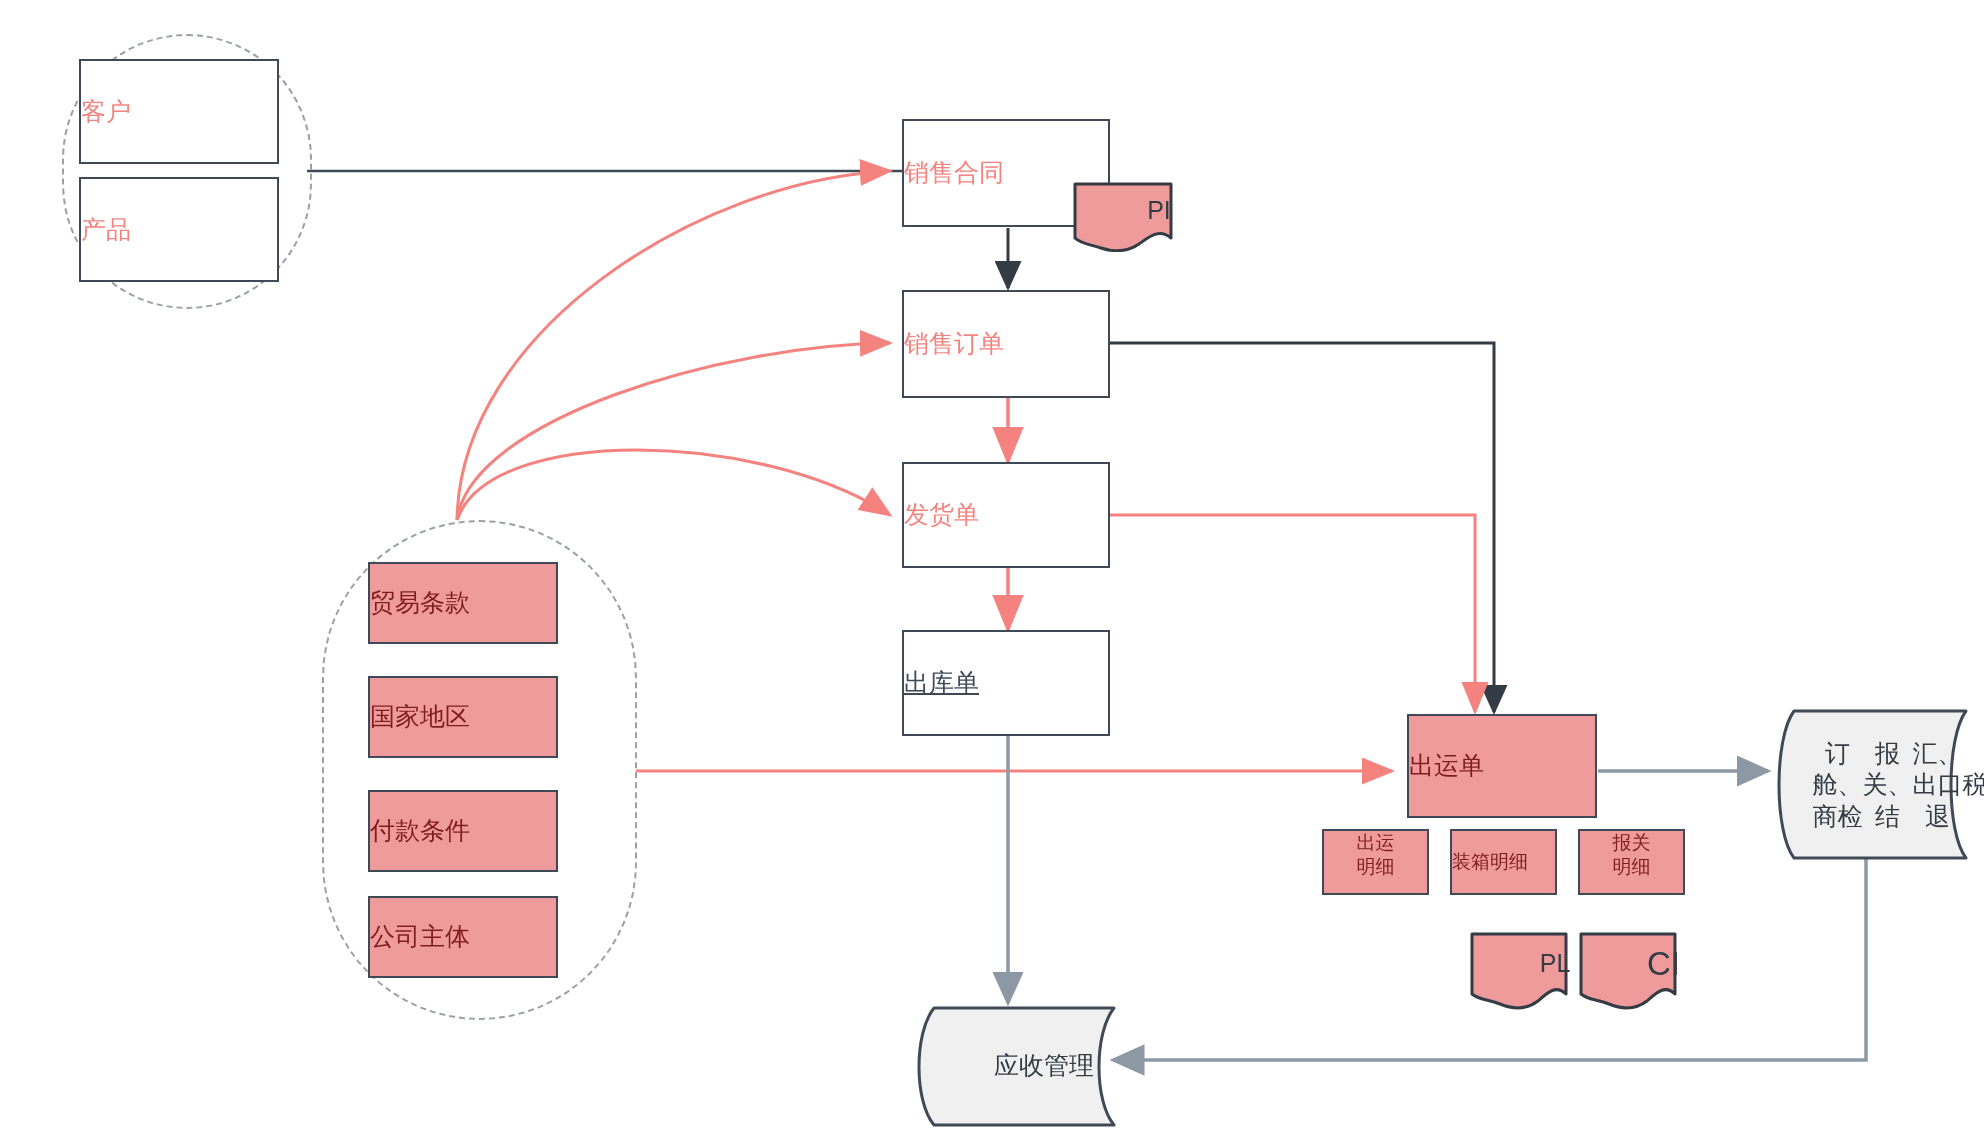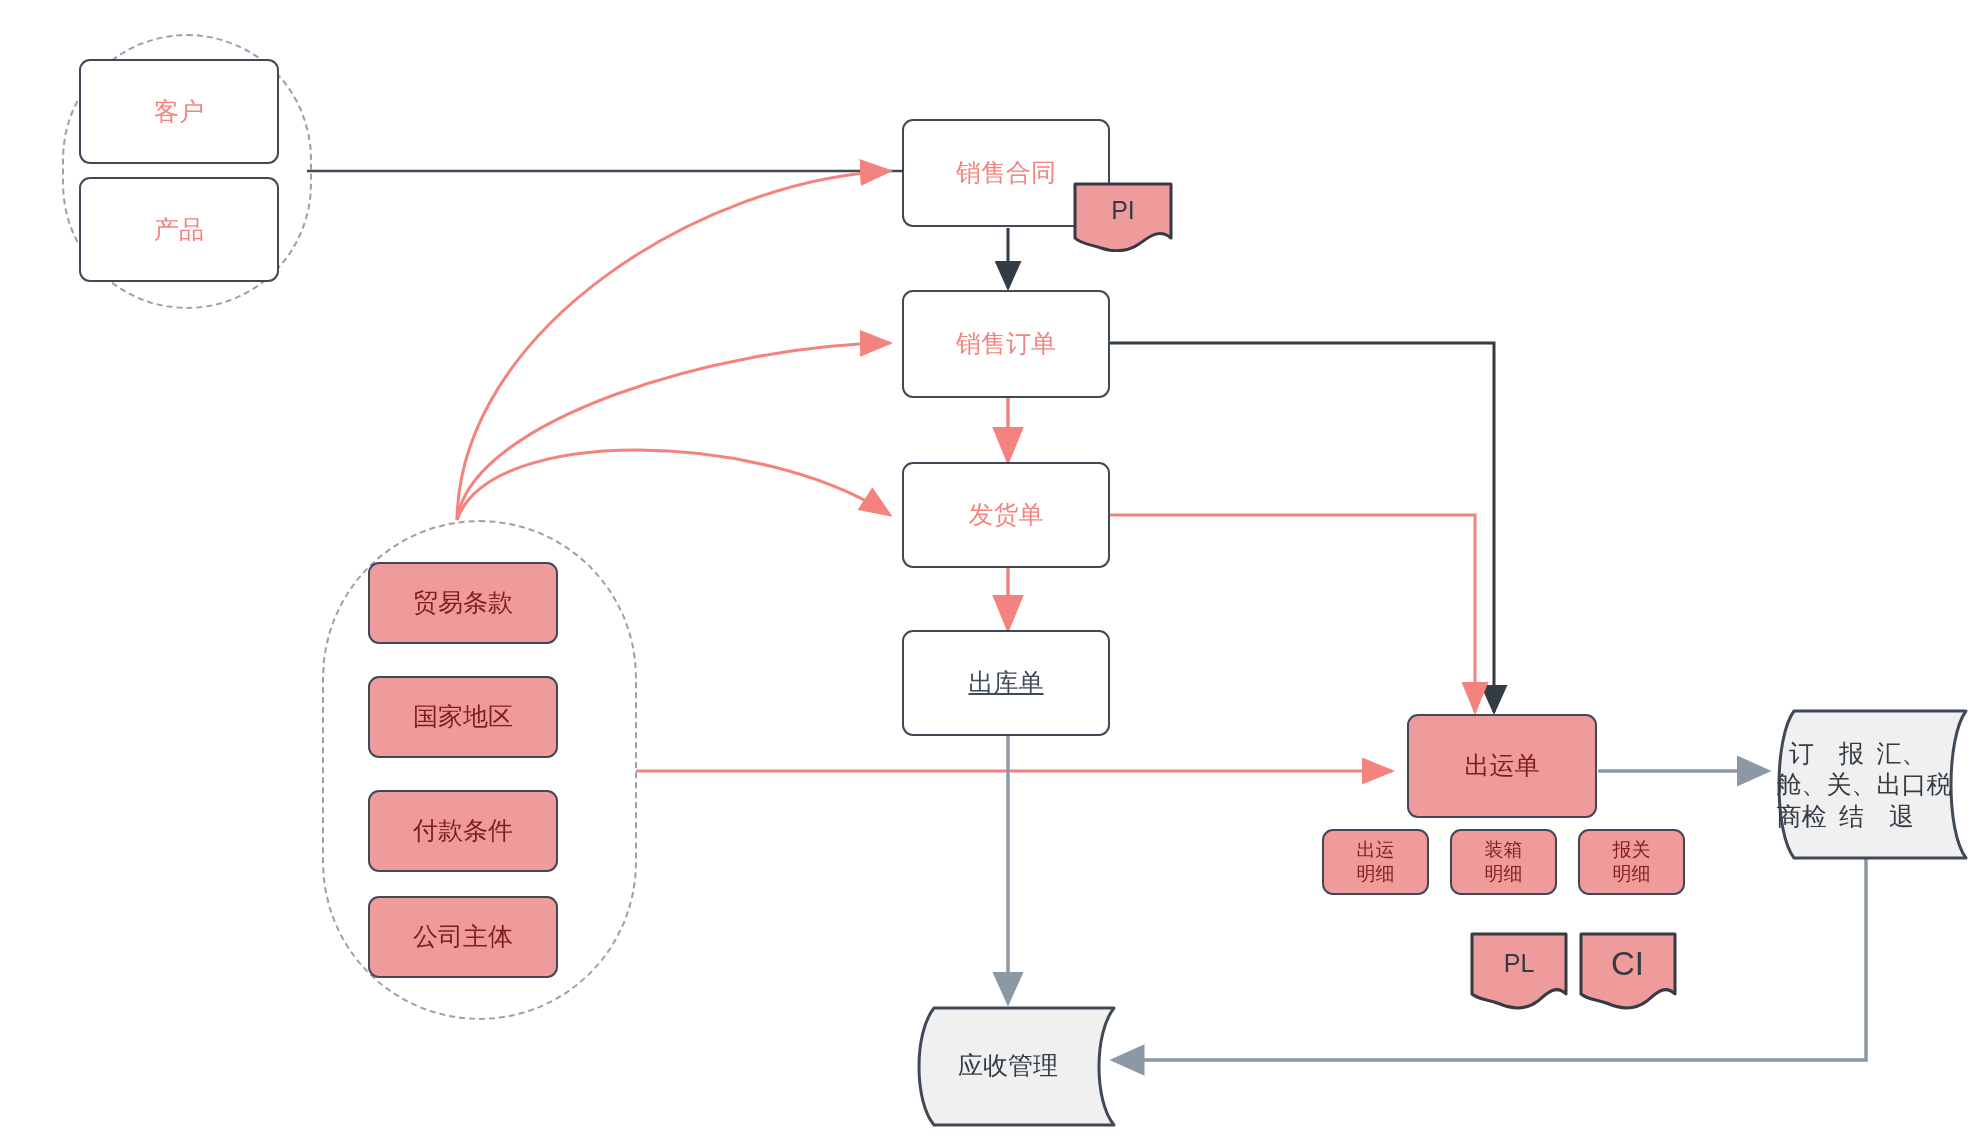--- a/index.html
+++ b/index.html
@@ -23,24 +23,22 @@
     top: 0;
     width: 1984px;
     height: 1142px;
     pointer-events: none;
   }
   .node {
     position: absolute;
     box-sizing: border-box;
     display: flex;
     align-items: center;
-    justify-content: center;
     text-align: center;
     line-height: 1.25;
-    border-radius: 11px;
   }
   .box {
     border: 2px solid #3f4a56;
     background: #ffffff;
     color: #3f4a56;
     font-size: 25px;
   }
   .box.pinkfill {
     background: #f09b9b;
     border: 2px solid #3f4a56;
@@ -65,20 +63,21 @@
   .shapewrap svg { display: block; }
   .shapelabel {
     position: absolute;
     display: flex;
     align-items: center;
     justify-content: center;
     text-align: center;
     color: #333b44;
     line-height: 1.25;
     pointer-events: none;
+    padding-left: 36px;
   }
 </style>
 </head>
 <body>
 
 <div id="canvas">
 
   <svg class="layer" viewBox="0 0 1984 1142">
     <defs>
       <marker id="ar-red" markerWidth="11" markerHeight="9" refX="10" refY="4.5" orient="auto" markerUnits="strokeWidth">
@@ -194,21 +193,21 @@
   </div>
 
   <div class="node box pinkfill" style="left:1407px; top:714px; width:190px; height:104px;">
     <span>出运单</span>
   </div>
 
   <div class="node box pinkfill small" style="left:1322px; top:829px; width:107px; height:66px; flex-direction:column;">
     <span>出运</span>
     <span>明细</span>
   </div>
-  <div class="node box pinkfill small" style="left:1450px; top:829px; width:107px; height:66px; flex-direction:column;">
+  <div class="node box pinkfill small" style="left:1450px; top:829px; width:107px; height:66px; flex-direction:row;">
     <span>装箱</span>
     <span>明细</span>
   </div>
   <div class="node box pinkfill small" style="left:1578px; top:829px; width:107px; height:66px; flex-direction:column;">
     <span>报关</span>
     <span>明细</span>
   </div>
 
   <div class="shapewrap" style="left:1470px; top:932px;">
     <svg width="98" height="78" viewBox="0 0 98 78">

